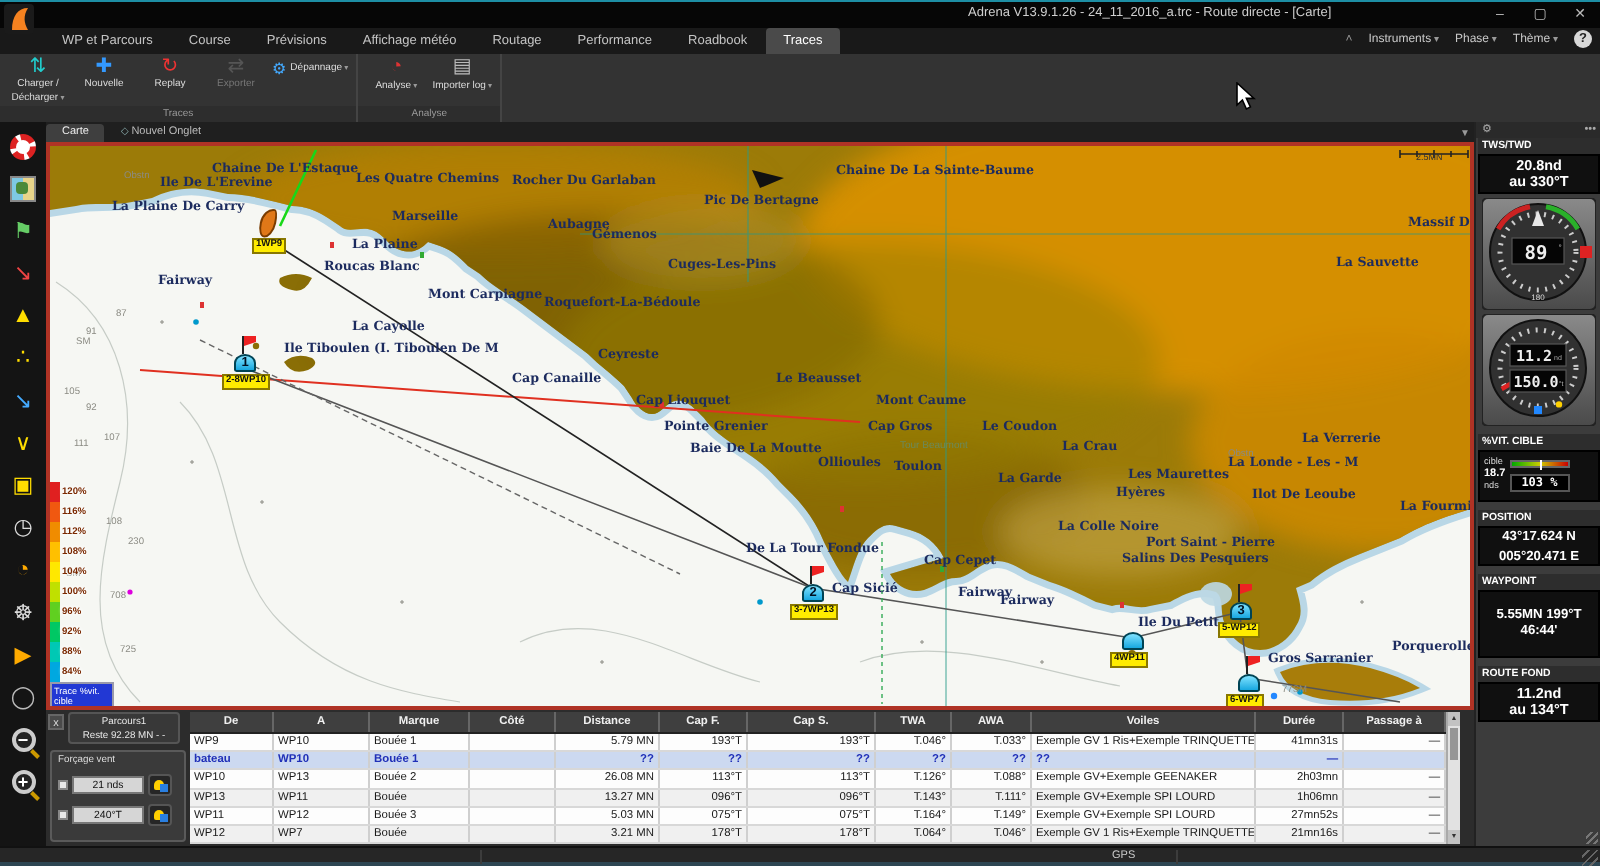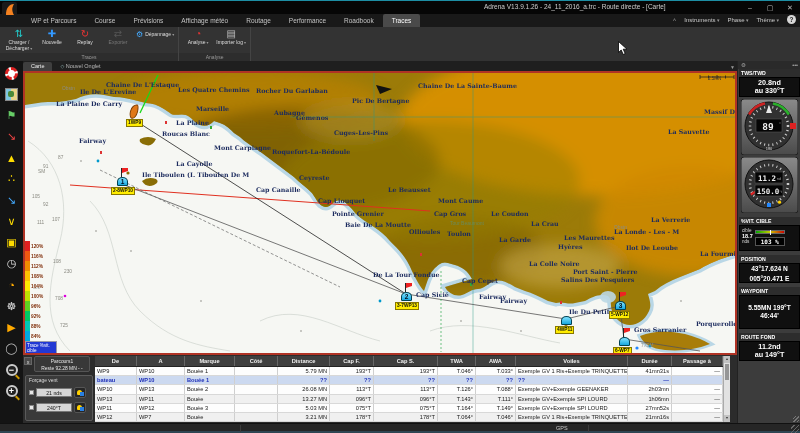--- a/index.html
+++ b/index.html
@@ -695,21 +695,21 @@
 
     <div class="ihdr" style="top:226px;">WAYPOINT</div>
     <div class="ibox" style="top:234px;height:34px;padding-top:8px;">
       <div class="l2" style="font-size:6.6px;">5.55MN 199°T</div>
       <div class="l2" style="font-size:6.6px;">46:44'</div>
     </div>
 
     <div class="ihdr" style="top:272px;">ROUTE FOND</div>
     <div class="ibox" style="top:280px;height:20px;">
       <div class="l1">11.2nd</div>
-      <div class="l2">au 149°T</div>
+      <div class="l2">au 134°T</div>
     </div>
     <div id="ipgrip" class="abs"></div>
   </div>
 
   <div id="statusbar" class="abs">
     <span class="sdiv" style="left:240px;"></span>
     <span class="sdiv" style="left:588px;"></span>
     <span id="gpslbl">GPS</span>
     <span id="grip"></span>
   </div>

